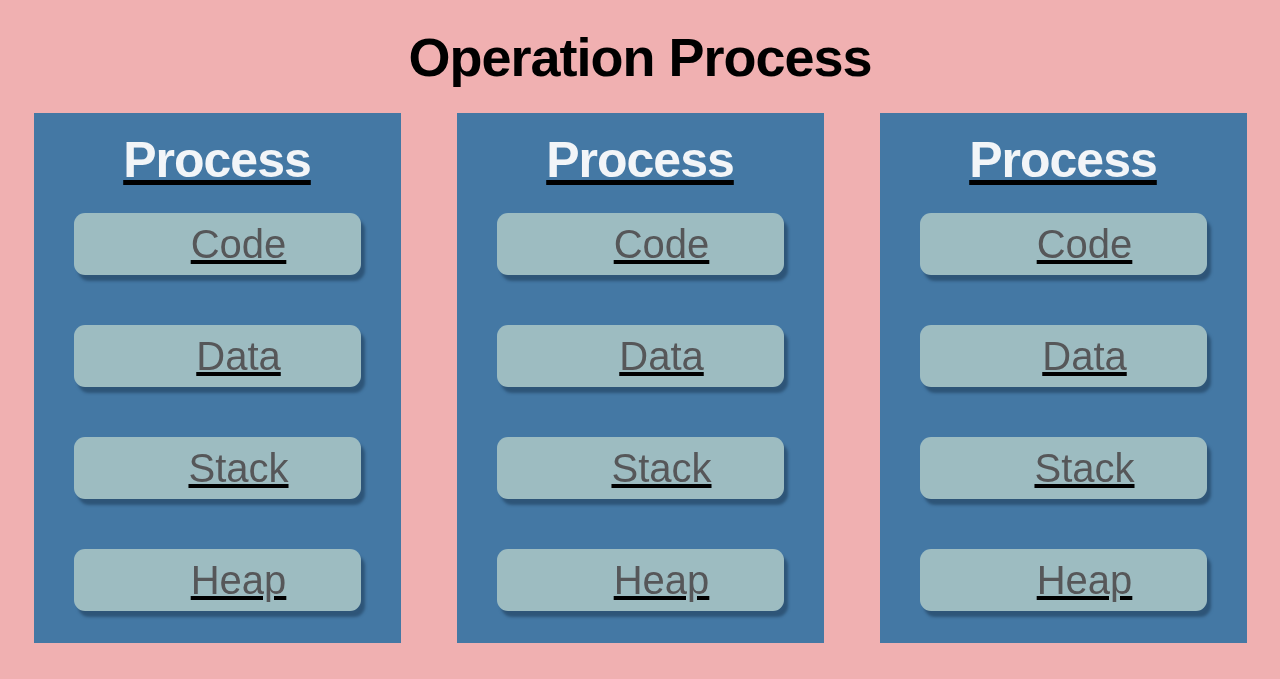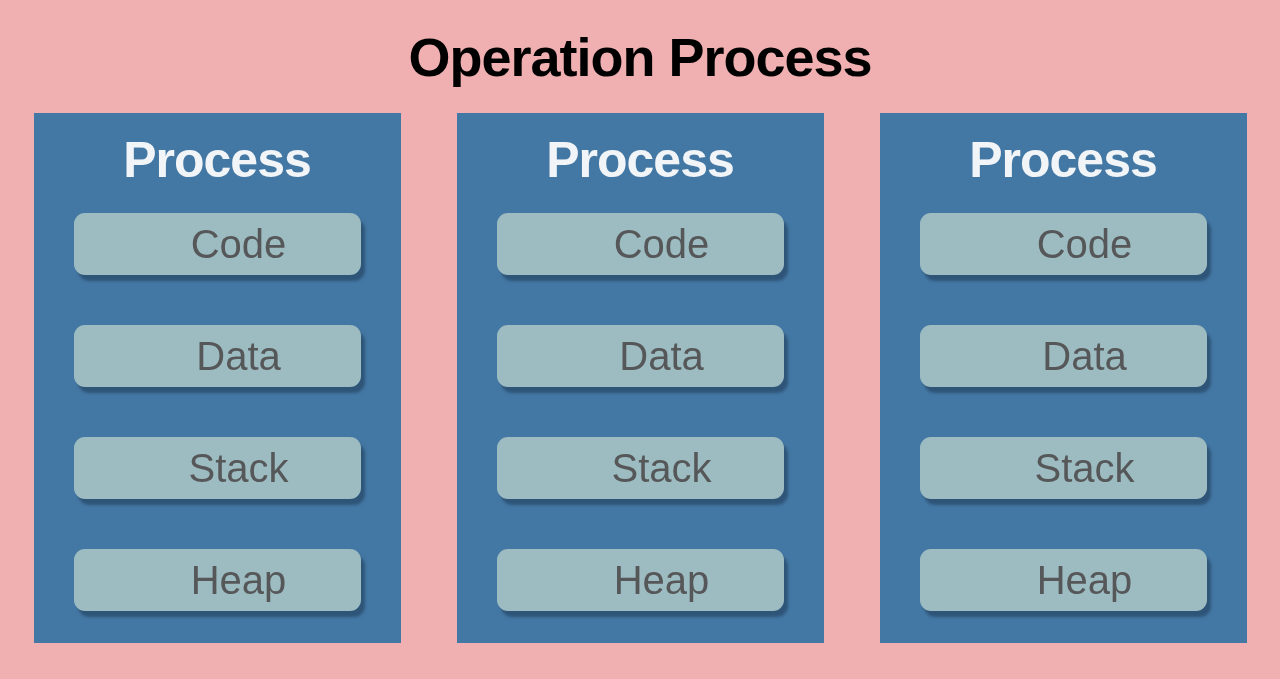--- a/index.html
+++ b/index.html
@@ -26,20 +26,21 @@
     justify-content: center;
     font-size: 54px;
     font-weight: 700;
     letter-spacing: -1px;
     color: var(--os-title-text, #000000);
   }
   .boxes {
     display: flex;
     justify-content: center;
     gap: 56px;
+    text-decoration: underline;
   }
   .process-box {
     width: 367px;
     height: 530px;
     background: var(--process-box, #4478A4);
     box-sizing: border-box;
   }
   .process-title {
     margin: 0;
     height: 100px;

